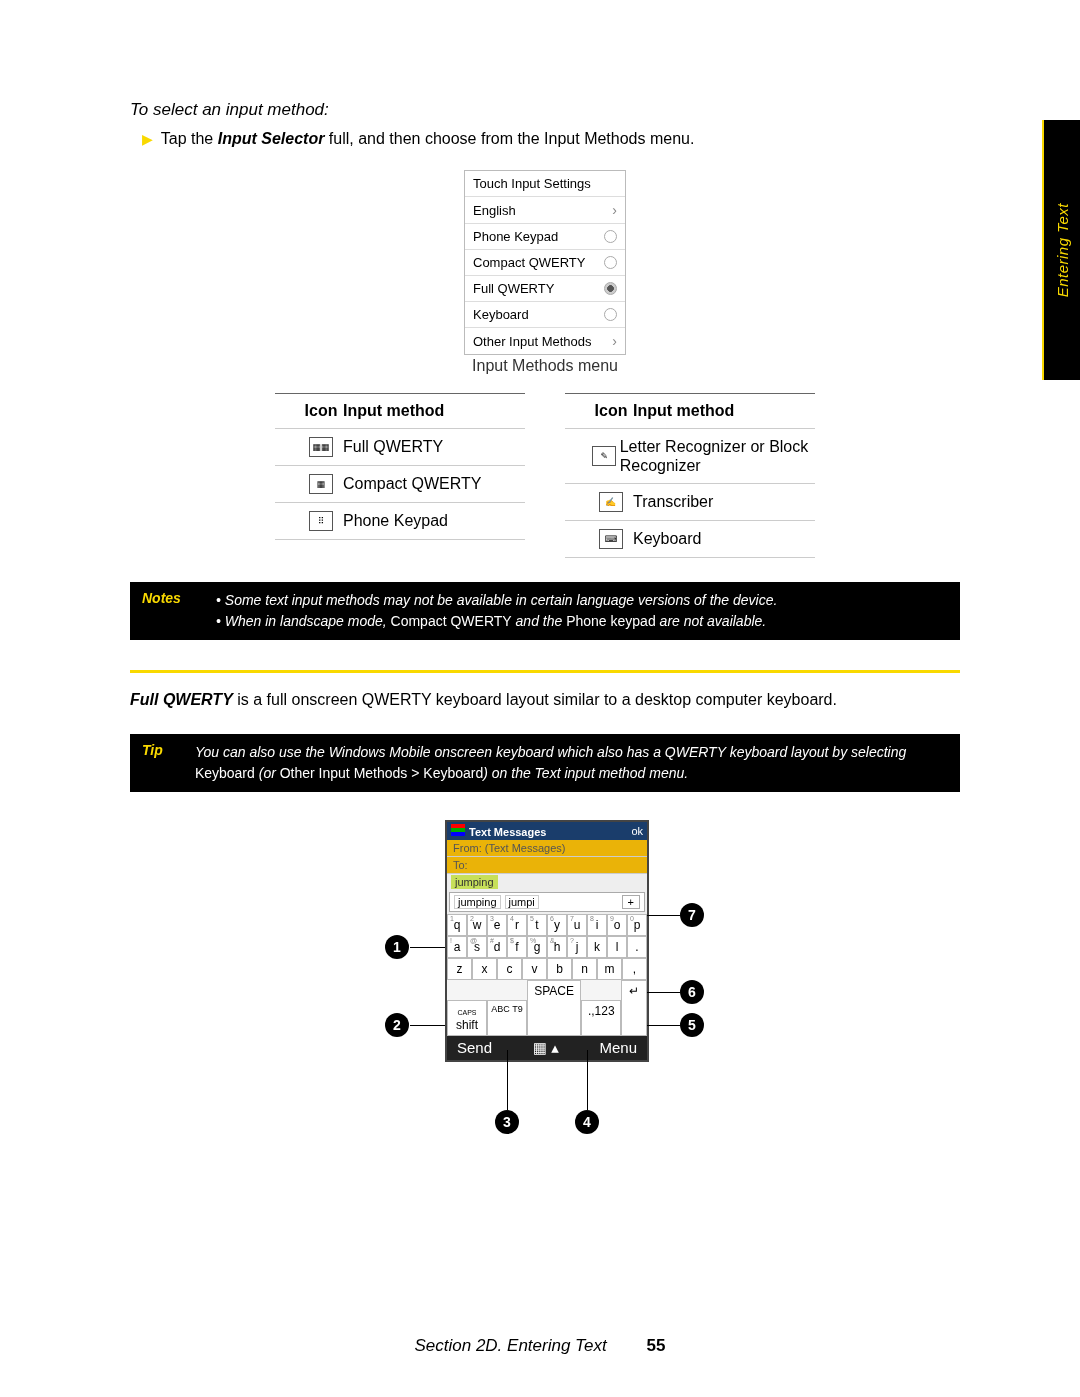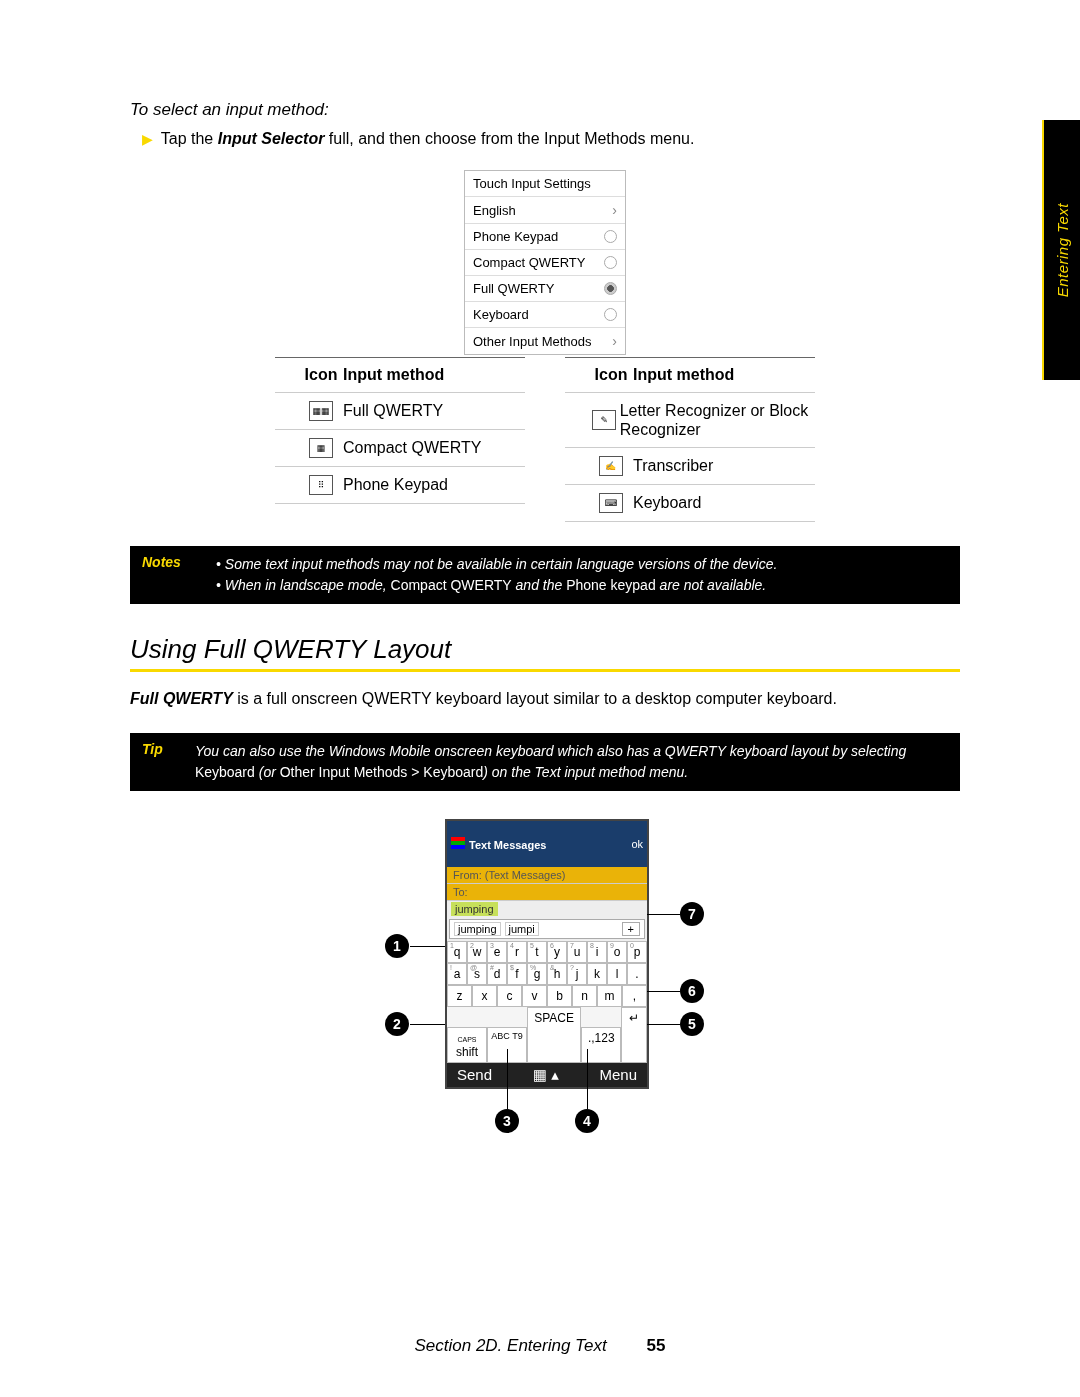--- a/index.html
+++ b/index.html
@@ -142,21 +142,21 @@
     margin:0 auto;
   }
   .phone{
     position:absolute;
     left:180px; top:0;
     width:200px;
     border:2px solid #444;
     background:#eee;
     font-size:11px;
   }
-  .titlebar{ background:#1a3d6b;color:#fff;display:flex;align-items:center;justify-content:space-between;padding:16px 4px;font-size:11px;gap:21px;}
+  .titlebar{ background:#1a3d6b;color:#fff;display:flex;align-items:center;justify-content:space-between;padding:2px 4px;font-size:11px;gap:21px;}
   .titlebar .flag{width:14px;height:12px;background:linear-gradient(to bottom,#f00 33%,#0a0 33% 66%,#00f 66%);margin-right:4px;display:inline-block;}
   .formrow{background:#eab308;padding:2px 6px;border-bottom:1px solid #ccc; color:#555;}
   .hl{background:#c7e05a;padding:1px 4px;color:#333;}
   .sugg{background:#fff;display:flex;gap:4px;padding:2px 4px;border:1px solid #aaa;margin:2px;}
   .sugg span{border:1px solid #ccc;padding:0 3px;}
   .sugg .plus{margin-left:auto;border:1px solid #aaa;padding:0 5px;}
   .kb{background:#f5f5f5;}
   .kb-row{display:flex;}
   .key{flex:1;border:1px solid #bbb;background:#fff;text-align:center;padding:3px 0;font-size:12px;position:relative;}
   .key .sup{position:absolute;top:0;left:2px;font-size:7px;color:#888;}
@@ -222,20 +222,21 @@
       </div>
     <div class="menu-row">
         <span>Keyboard</span>
         <span class="radio"></span>
       </div>
     <div class="menu-row">
         <span>Other Input Methods</span>
         <span class="chev">›</span>
       </div>
   </div>
+  <div class="caption">Input Methods menu</div>
 
   <div class="two-col">
     <div class="tbl">
       <div class="row head">
         <div class="iconcell">
             <span>Icon</span>
           </div>
         <div><span>Input method</span></div>
       </div>
       <div class="row">
@@ -286,21 +287,20 @@
   </div>
 
   <div class="note-block">
     <div class="label">Notes</div>
     <div class="body">
       • <span>Some text input methods may not be available in certain language versions of the device.</span><br>
       • <span>When in landscape mode, </span><span class="nb">Compact QWERTY</span><span> and the </span><span class="nb">Phone keypad</span><span> are not available.</span>
     </div>
   </div>
 
-  <h2 class="section">Using Full QWERTY Layout</h2>
   <div class="rule"></div>
 
   <p class="para">
     <b><i>Full QWERTY</i></b><span> is a full onscreen QWERTY keyboard layout similar to a desktop computer keyboard.</span>
   </p>
 
   <div class="tip-block">
     <div class="label">Tip</div>
     <div class="body">
       <span>You can also use the Windows Mobile onscreen keyboard which also has a QWERTY keyboard layout by selecting </span><span class="nb">Keyboard</span><span> (or </span><span class="nb">Other Input Methods &gt; Keyboard</span><span>) on the Text input method menu.</span>

